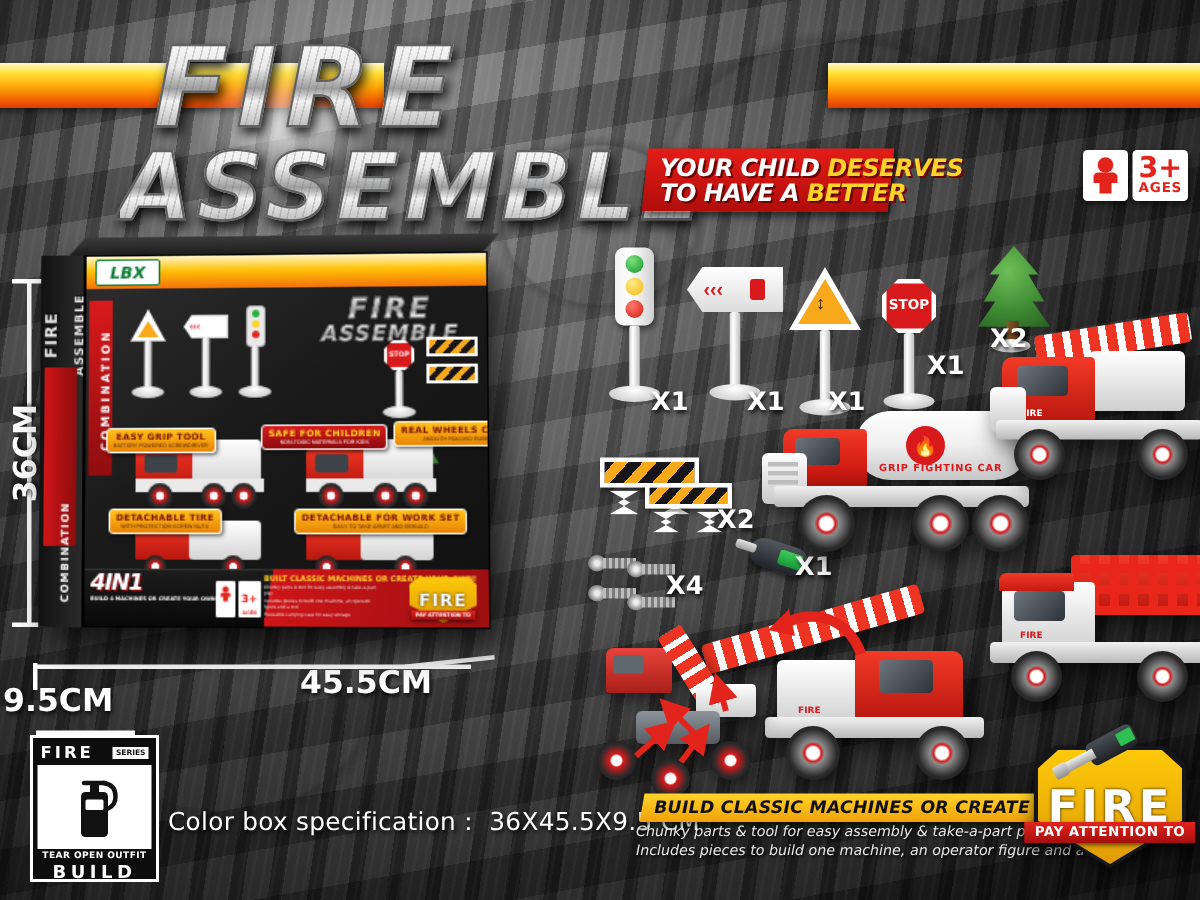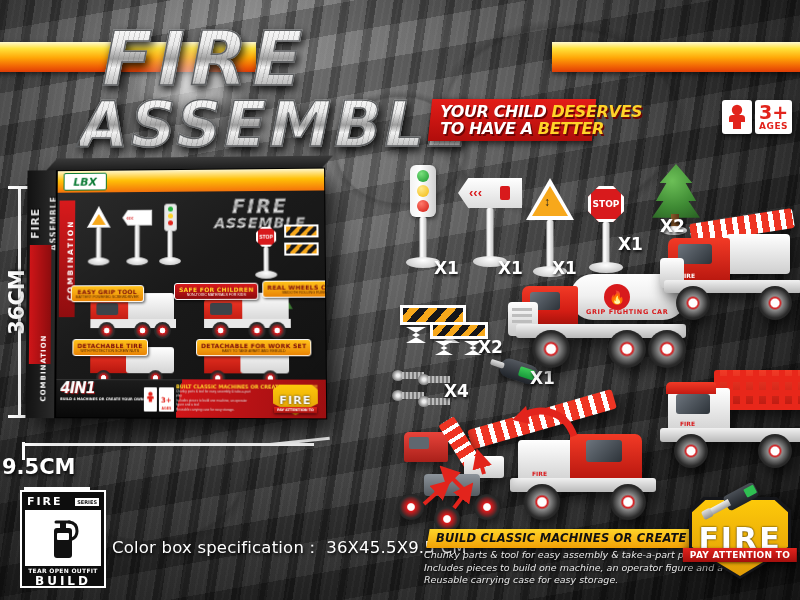--- a/index.html
+++ b/index.html
@@ -336,20 +336,21 @@
     </div>
   </div>
 
   <div class="dimline" style="left:18px;top:186px;width:3px;height:232px;"></div>
   <div class="dimline" style="left:8px;top:186px;width:23px;height:3px;"></div>
   <div class="dimline" style="left:8px;top:415px;width:23px;height:3px;"></div>
   <div class="dim-txt" style="left:-16px;top:290px;transform:rotate(-90deg);">36CM</div>
 
   <div class="dimline" style="left:22px;top:443px;width:292px;height:3px;"></div>
   <div class="dimline" style="left:270px;top:443px;width:60px;height:3px;transform:rotate(-6deg);transform-origin:left center;"></div>
+  <div class="dim-txt" style="left:200px;top:443px;">45.5CM</div>
 
   <div class="dimline" style="left:22px;top:442px;width:3px;height:18px;"></div>
   <div class="dimline" style="left:24px;top:487px;width:66px;height:4px;"></div>
   <div class="dim-txt" style="left:2px;top:455px;">9.5CM</div>
 
   <div class="box">
     <div class="box-lidtop"></div>
 
     <div class="box-side">
       <div class="side-logo">
@@ -688,21 +689,20 @@
   </div>
 
   <div class="spec" style="left:112px;top:537px;">Color box specification：  36X45.5X9.5 CM</div>
 
   <div class="yellowhead">
     <span>BUILD CLASSIC MACHINES OR CREATE YOUR OWN!</span>
   </div>
   <div class="blurb">
     <div>Chunky parts &amp; tool for easy assembly &amp; take-a-part play</div>
     <div>Includes pieces to build one machine, an operator figure and a tool</div>
-    <div>Reusable carrying case for easy storage.</div>
   </div>
 
   <div style="position:absolute;left:692px;top:500px;width:96px;height:76px;filter:drop-shadow(2px 4px 6px rgba(0,0,0,.7));">
     <div class="shield" style="position:absolute;inset:0;">
       <div class="outline"></div>
       <div class="plate">
         <span class="word" style="font-size:30px;letter-spacing:2px;">FIRE</span>
       </div>
       <div class="ribbon" style="bottom:14px;font-size:9px;padding:2px 7px;letter-spacing:.3px;">PAY ATTENTION TO</div>
     </div>

